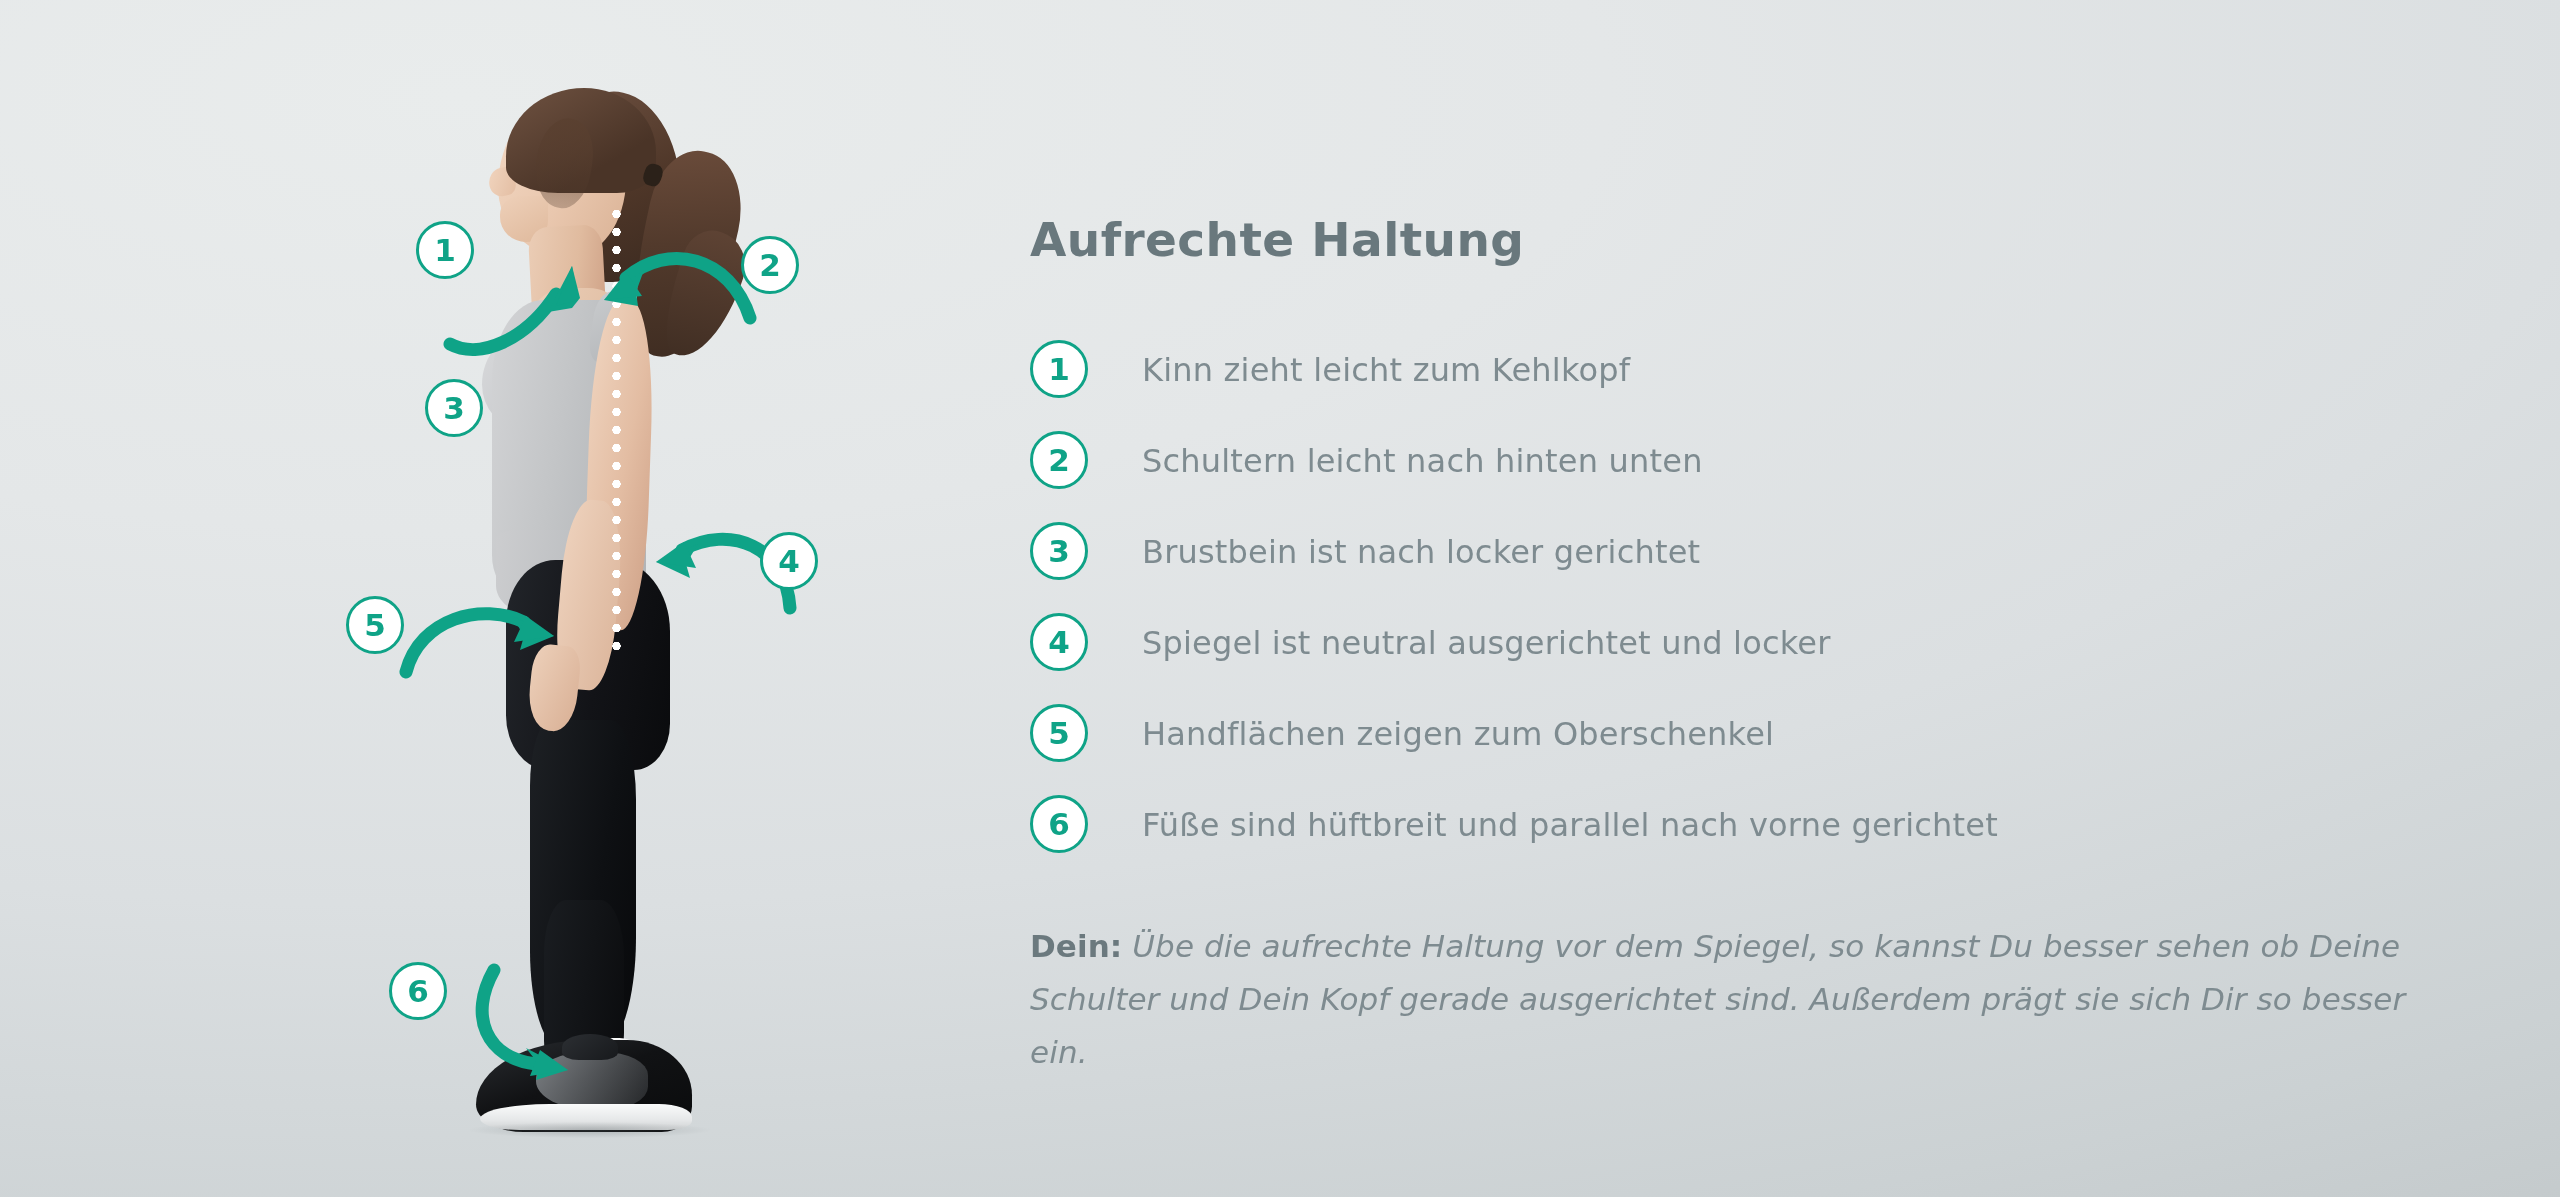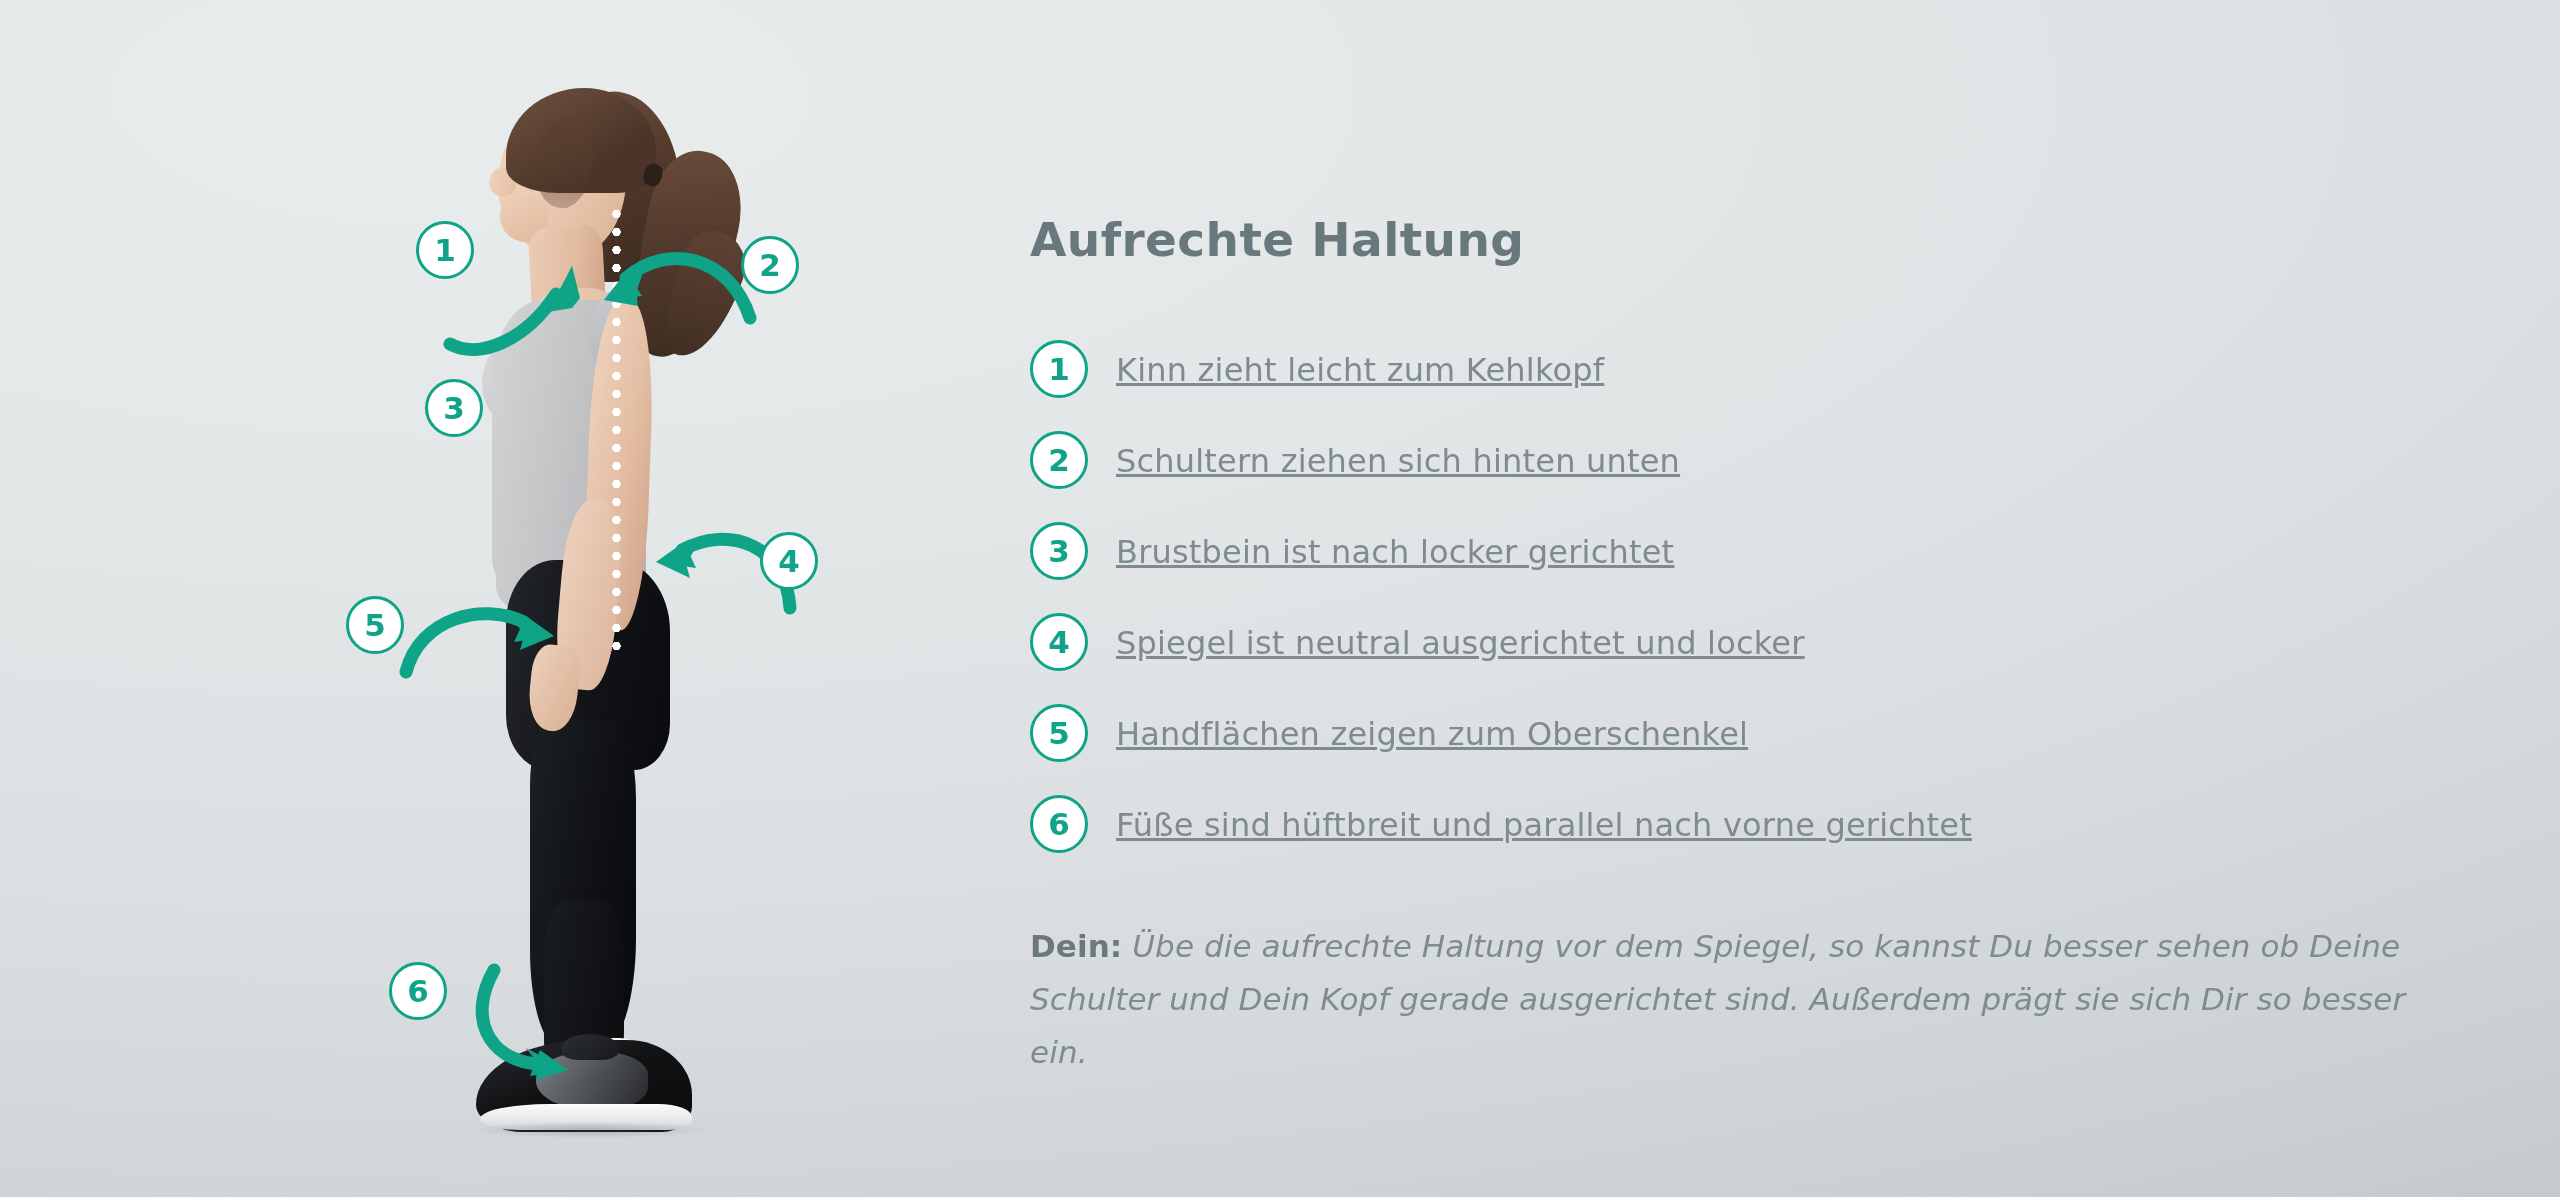--- a/index.html
+++ b/index.html
@@ -188,22 +188,22 @@
   #panel{position:absolute;left:1030px;top:0;width:1530px;height:981px;}
   #title{
     position:absolute;left:0;top:212px;
     font-size:47px;font-weight:700;color:#69787d;
     letter-spacing:.4px;
   }
   #list{position:absolute;left:0;top:340px;width:1440px;}
   .row{position:relative;height:91px;}
   .row .badge{position:absolute;left:0;top:0;}
   .row .rtext{
-    position:absolute;left:86px;top:11px;
-    font-size:32px;color:#7e8b90;letter-spacing:.2px;white-space:nowrap;text-decoration:underline;
+    position:absolute;left:112px;top:11px;
+    font-size:32px;color:#7e8b90;letter-spacing:.2px;white-space:nowrap;
   }
   #tip{
     position:absolute;left:0;top:920px;width:1420px;
     font-size:31px;line-height:53px;color:#7e8b90;
     font-style:italic;letter-spacing:.1px;
   }
   #tip .tip-label{font-style:normal;font-weight:700;color:#6b797e;}
 </style>
 </head>
 <body>
@@ -304,21 +304,21 @@
         <div class="badge">
             <span>1</span>
           </div>
         <div class="rtext">Kinn zieht leicht zum Kehlkopf</div>
       </div>
 
       <div class="row">
         <div class="badge">
             <span>2</span>
           </div>
-        <div class="rtext">Schultern ziehen sich hinten unten</div>
+        <div class="rtext">Schultern leicht nach hinten unten</div>
       </div>
 
       <div class="row">
         <div class="badge">
             <span>3</span>
           </div>
         <div class="rtext">Brustbein ist nach locker gerichtet</div>
       </div>
 
       <div class="row">

